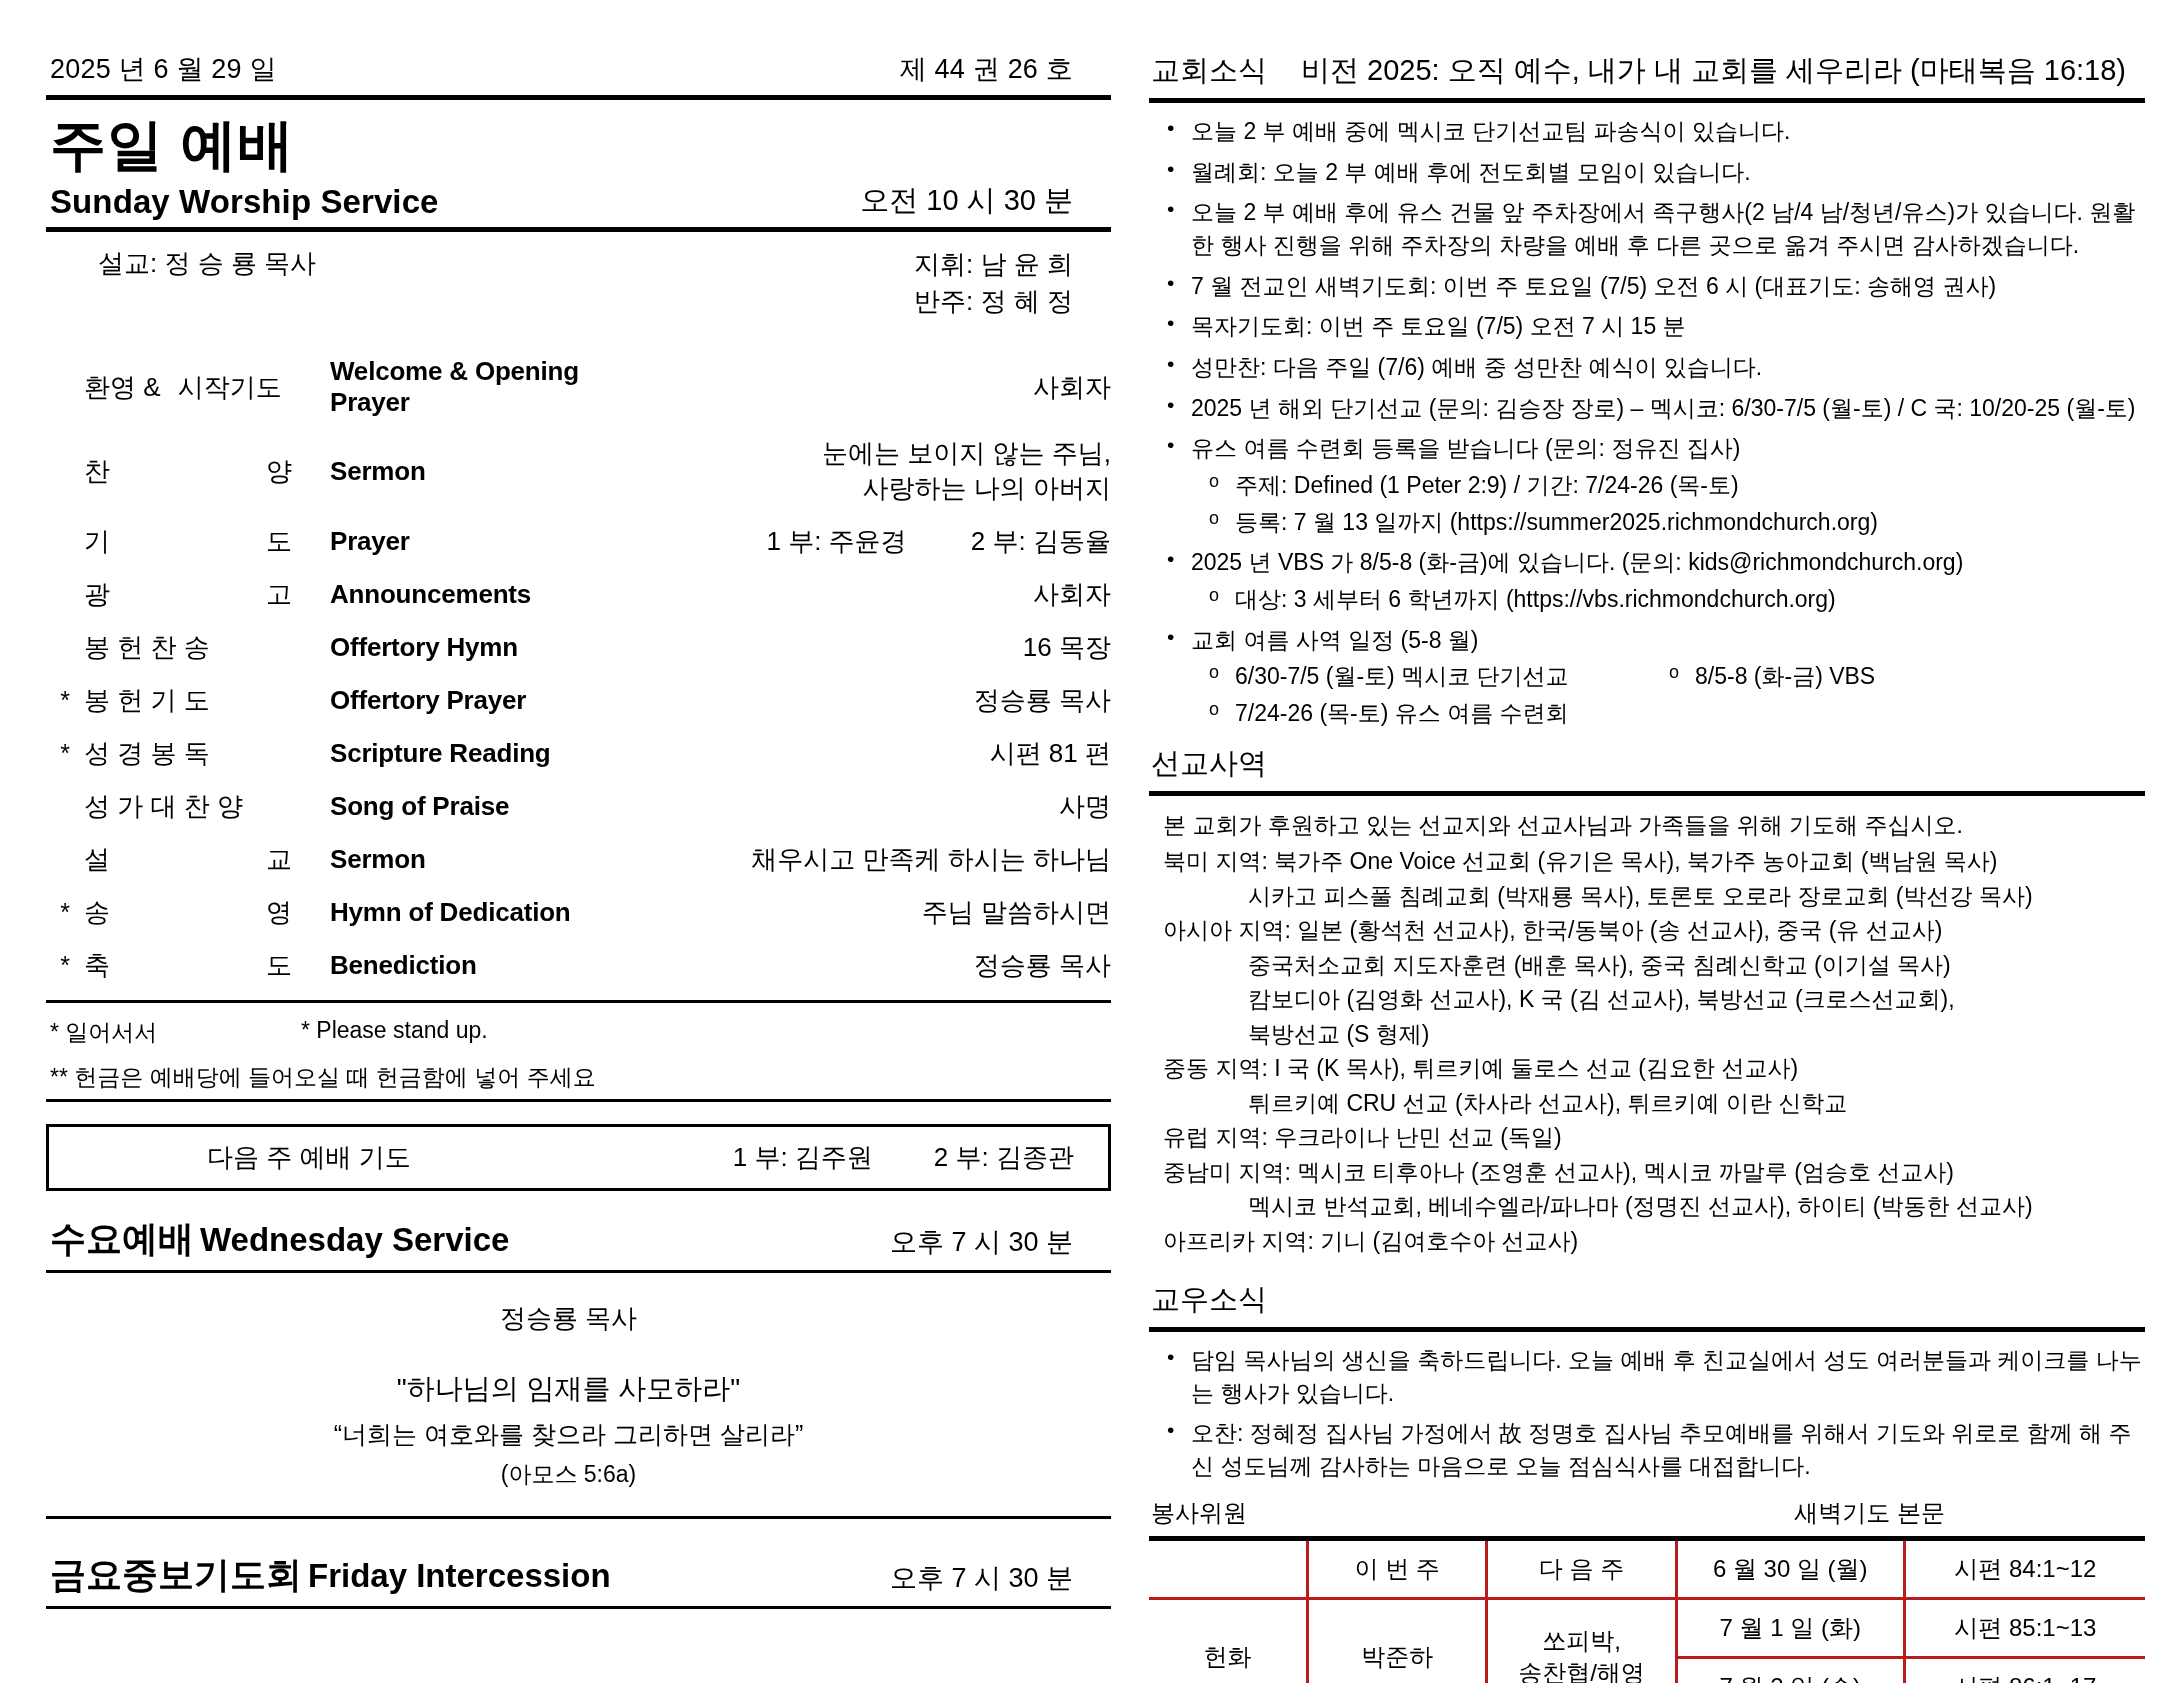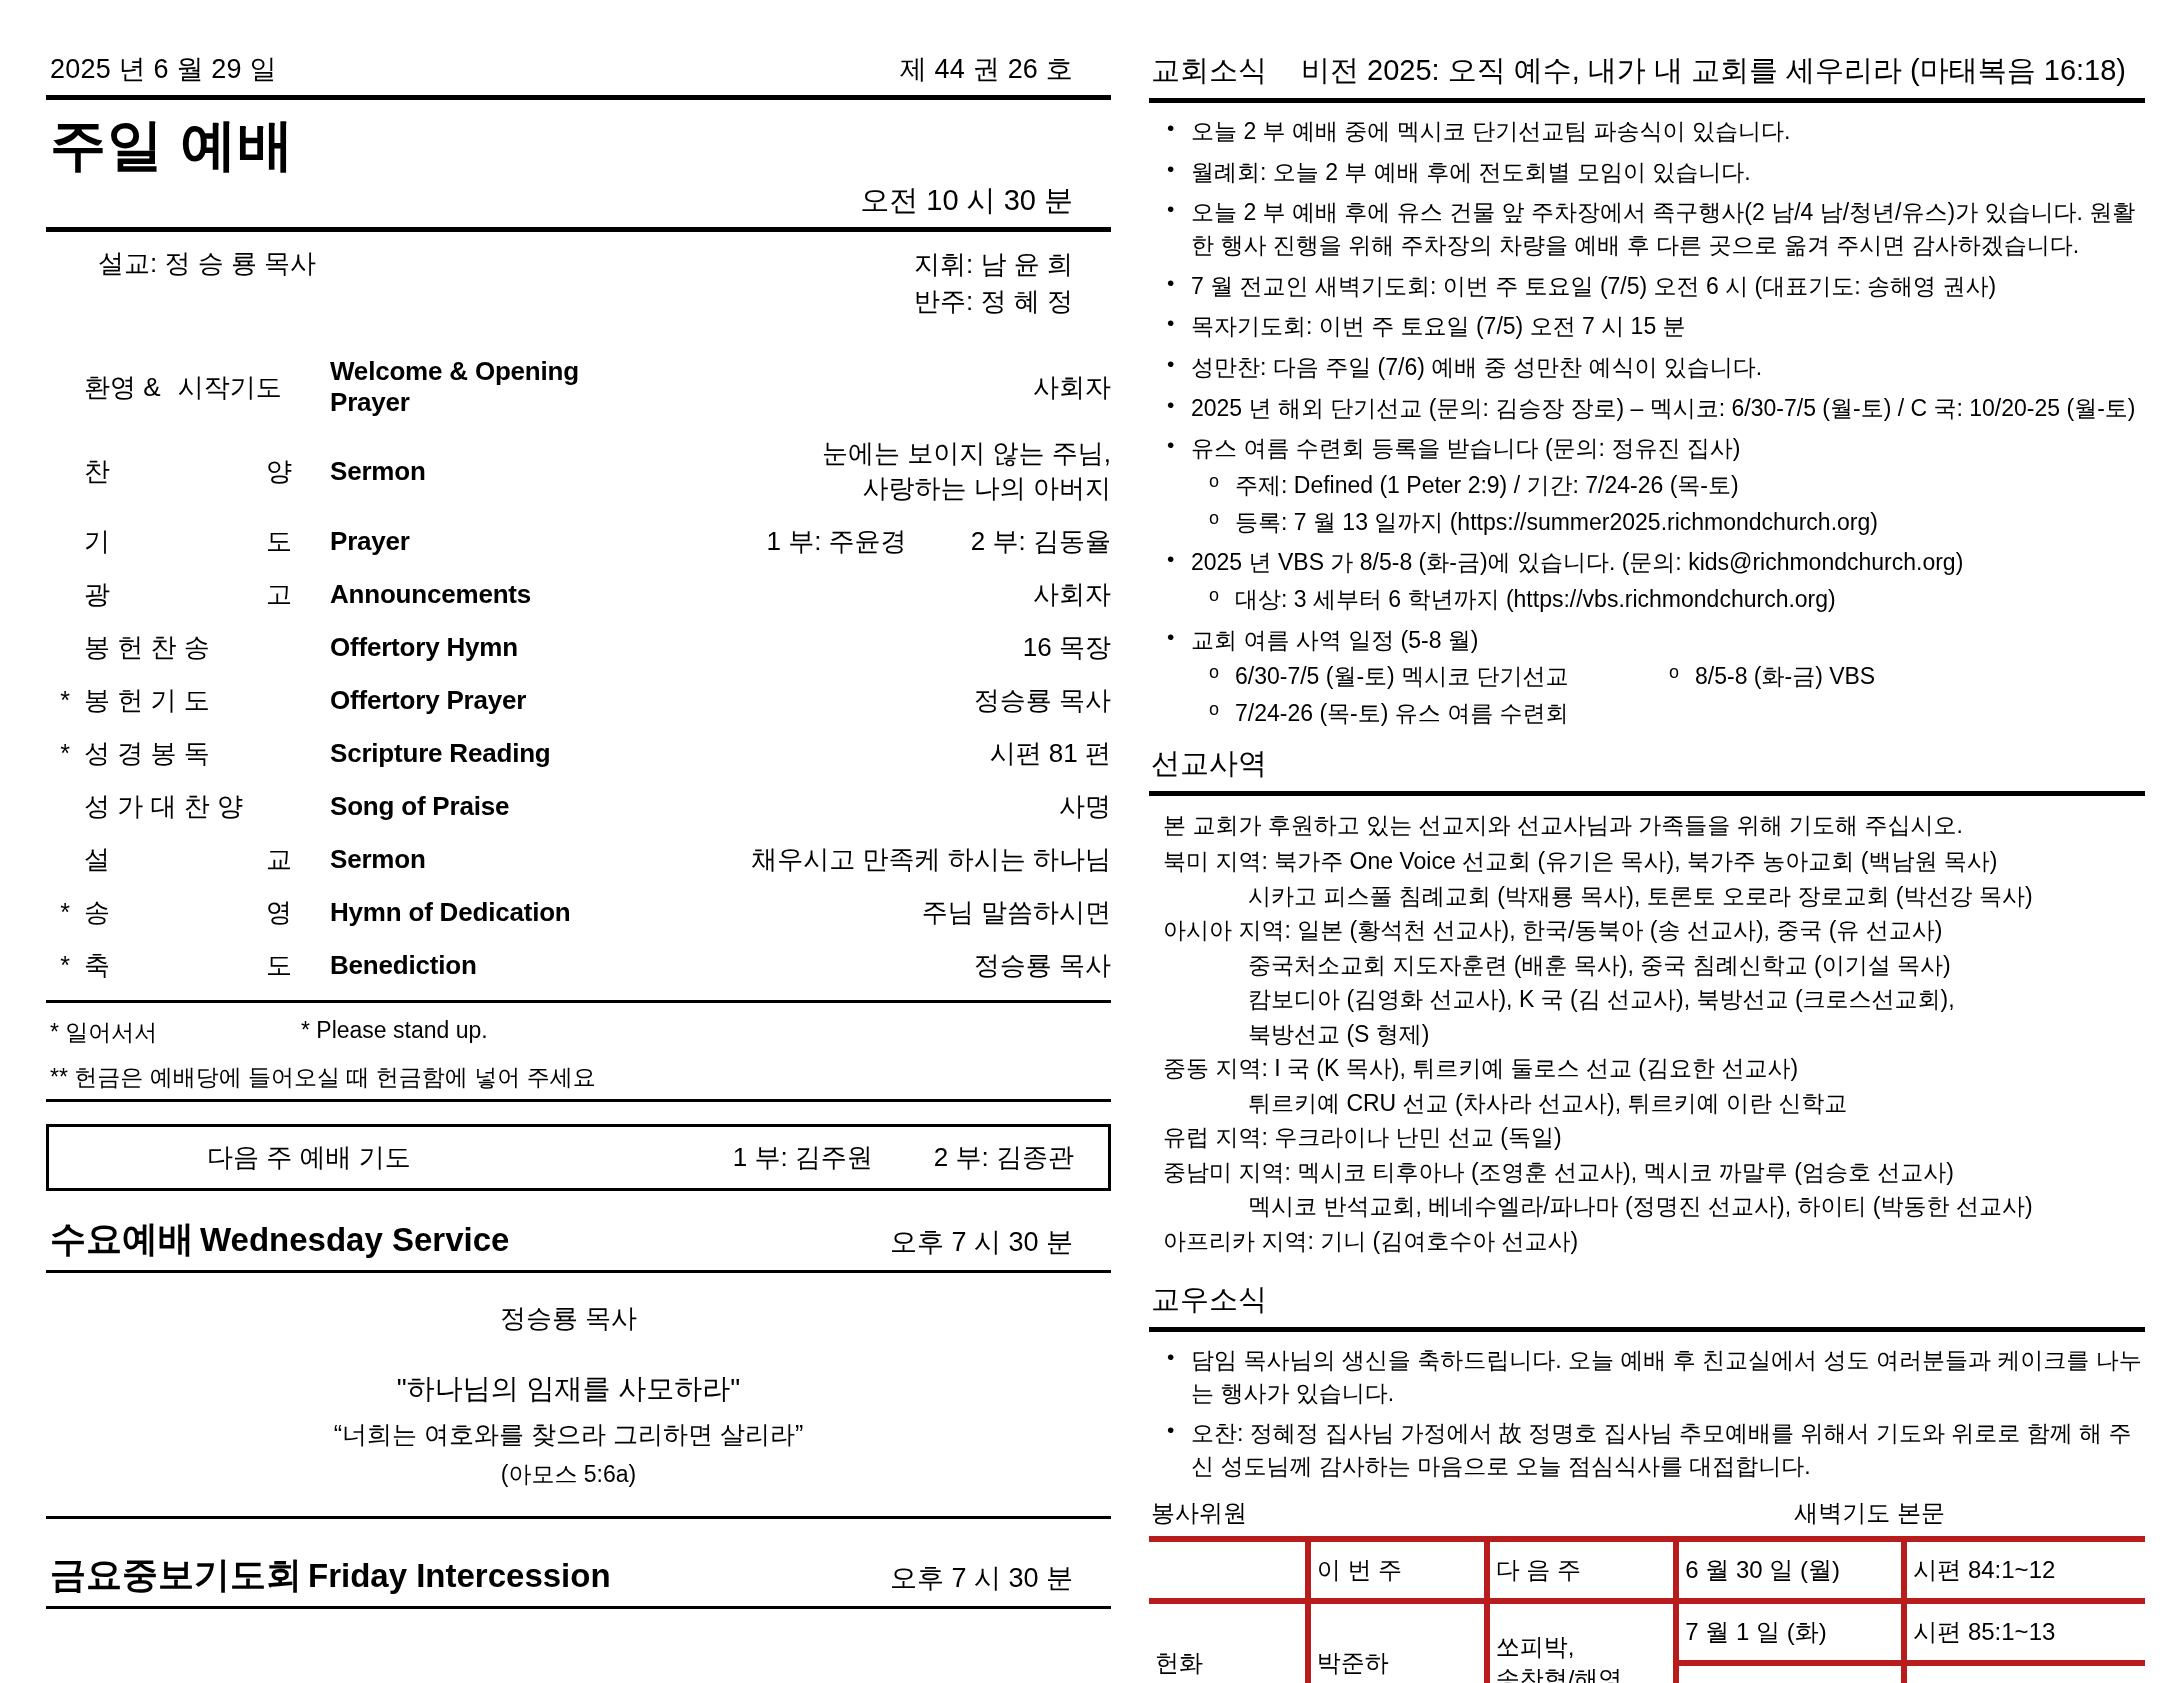--- a/index.html
+++ b/index.html
@@ -166,22 +166,22 @@
   }
   .dual-head .r { margin-left: auto; margin-right: 198px; }
 
   table.duty {
     width: 100%; border-collapse: collapse;
     font-size: 24px;
     border-top: 5px solid #000;
     border-bottom: 5px solid #000;
   }
   table.duty td {
-    border: 6px solid #b91c1c;
-    text-align: left;
+    border: 3px solid #b91c1c;
+    text-align: center;
     padding: 12px 6px;
     line-height: 1.34;
   }
   table.duty td.empty { border-left: none; }
   table.duty tr td:first-child { border-left: none; }
   table.duty tr td:last-child { border-right: none; }
   .c-label { width: 149px; }
   .c-this  { width: 168px; }
   .c-next  { width: 178px; }
   .c-day   { width: 214px; }
@@ -195,20 +195,21 @@
   <div class="col-left">
 
     <div class="topline rule-thick">
       <span class="date">2025 년 6 월 29 일</span>
       <span class="vol">제 44 권 26 호</span>
     </div>
 
     <div class="bigtitle">주일 예배</div>
 
     <div class="subtitle-row rule-thick">
+      <span class="en">Sunday Worship Service</span>
       <span class="time">오전 10 시 30 분</span>
     </div>
 
     <div class="leaders">
       <div class="preach">설교: 정 승 룡 목사</div>
       <div class="right">
         <div>지휘: 남 윤 희</div>
         <div>반주: 정 혜 정</div>
       </div>
     </div>

